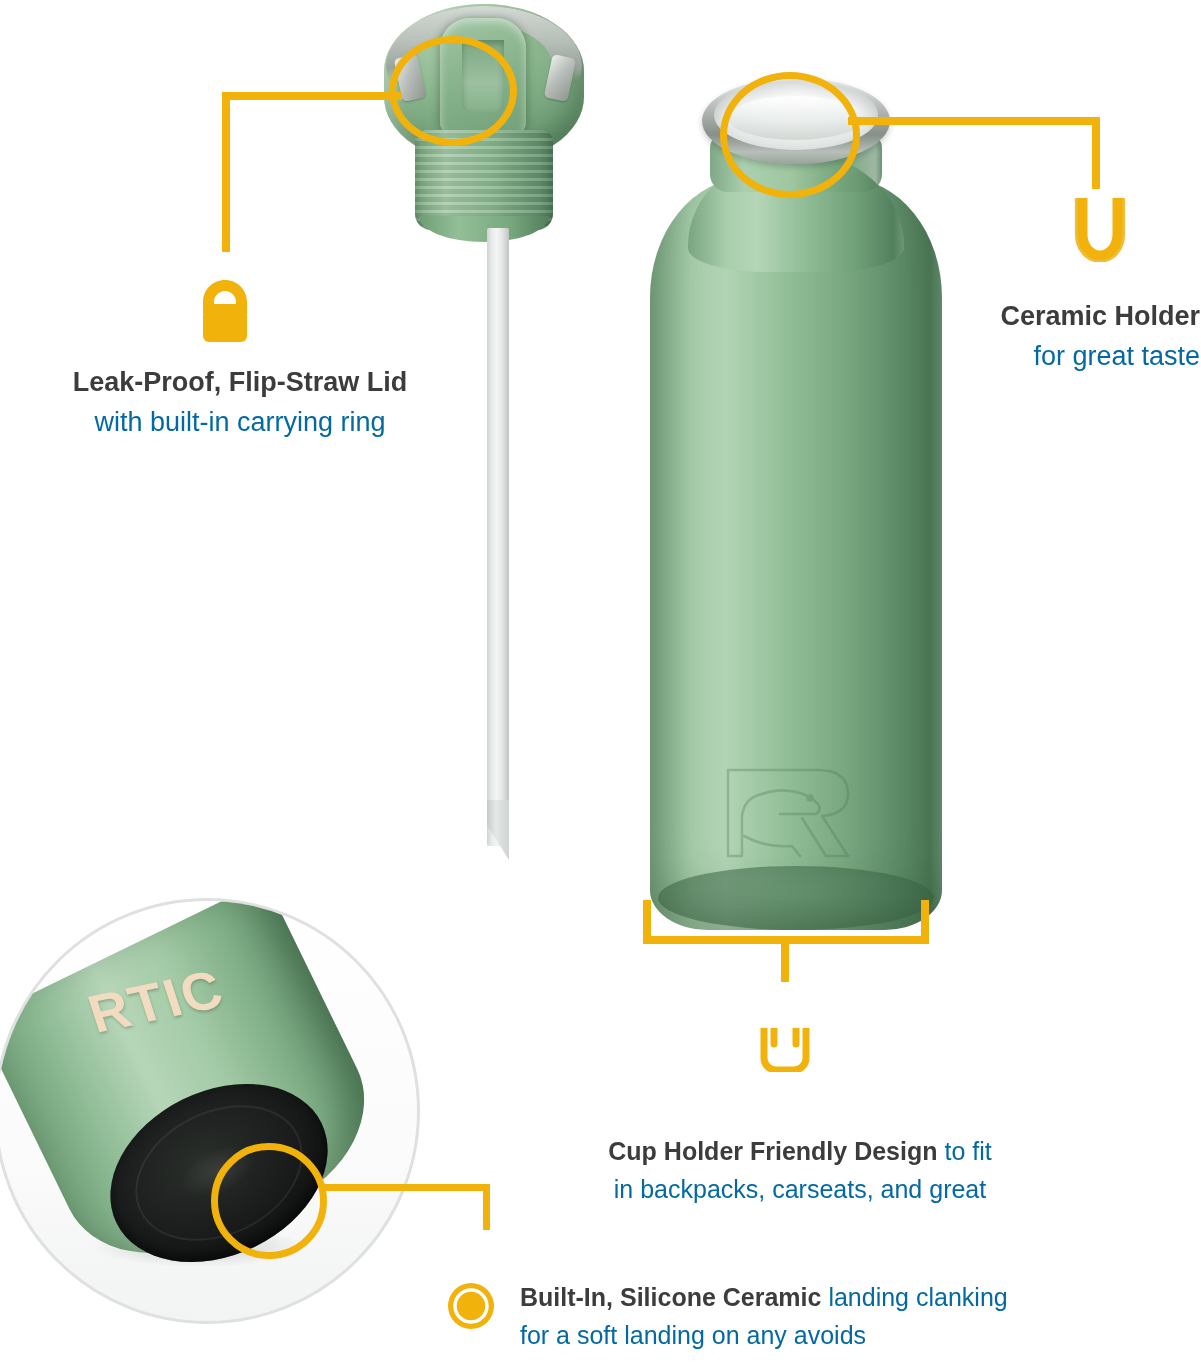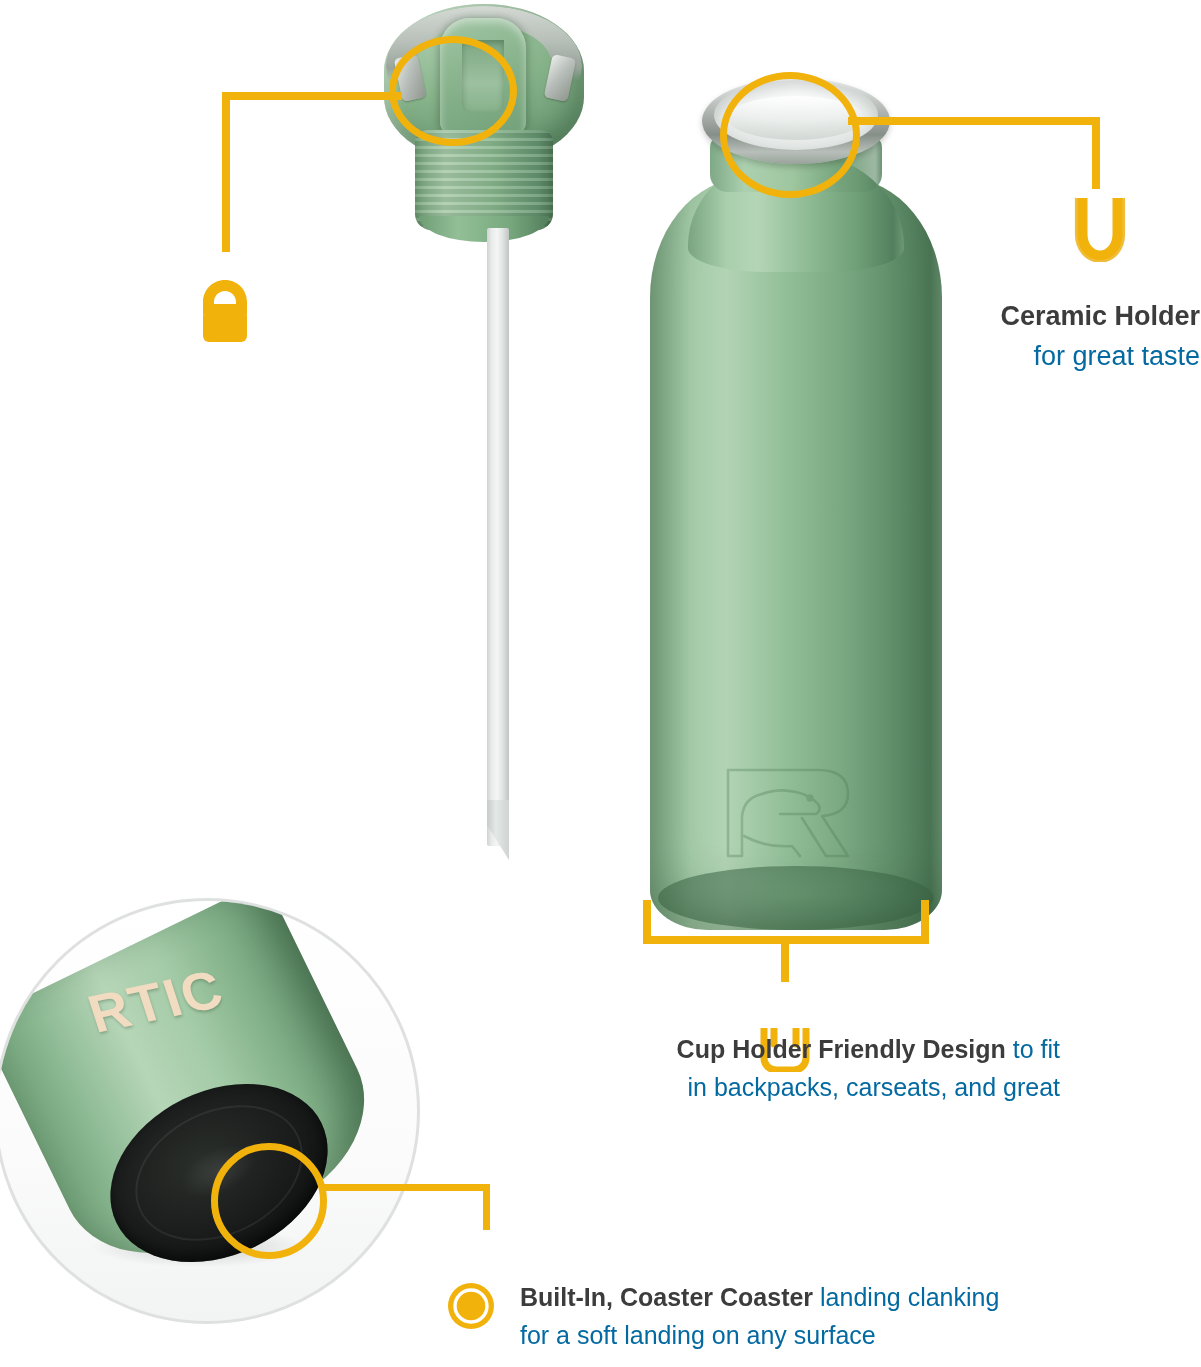--- a/index.html
+++ b/index.html
@@ -212,22 +212,22 @@
     text-align: center;
     font-size: 27px; line-height: 40px;
   }
   .cap-ceramic {
     left: 860px; top: 296px; width: 340px;
     text-align: right;
     font-size: 27px; line-height: 40px;
     padding-right: 6px;
   }
   .cap-cupholder {
-    left: 540px; top: 1030px; width: 520px;
-    text-align: right;
+    left: 540px; top: 1132px; width: 520px;
+    text-align: center;
     font-size: 25px; line-height: 38px;
   }
   .cap-coaster {
     left: 520px; top: 1278px; width: 620px;
     text-align: left;
     font-size: 25px; line-height: 38px;
   }
 </style>
 </head>
 <body>
@@ -279,20 +279,24 @@
   <div class="abs hl-circle" style="left:389px; top:36px; width:128px; height:110px;"></div>
   <div class="abs rule" style="left:222px; top:92px; width:180px; height:8px;"></div>
   <div class="abs rule" style="left:222px; top:92px; width:8px; height:160px;"></div>
 
   <svg class="abs icon-lock" viewBox="0 0 62 66">
     <path d="M31 2 C18.5 2 9 11.8 9 24 L9 36 L53 36 L53 24 C53 11.8 43.5 2 31 2 Z
              M31 13 C37.3 13 42 18 42 24 L42 26 L20 26 L20 24 C20 18 24.7 13 31 13 Z" fill="#F2B20C"></path>
     <rect x="9" y="32" width="44" height="32" rx="6" fill="#F2B20C"></rect>
   </svg>
 
+  <div class="cap cap-lid">
+    <div class="line1">Leak-Proof, Flip-Straw Lid</div>
+    <div class="line2">with built-in carrying ring</div>
+  </div>
 
   <div class="abs hl-circle" style="left:720px; top:72px; width:140px; height:126px;"></div>
   <div class="abs rule" style="left:848px; top:117px; width:252px; height:8px;"></div>
   <div class="abs rule" style="left:1092px; top:117px; width:8px; height:72px;"></div>
 
   <svg class="abs icon-u" viewBox="0 0 54 66">
     <path d="M9 2 L9 38 C9 50.7 17.1 60 27 60 C36.9 60 45 50.7 45 38 L45 2" fill="none" stroke="#F2B20C" stroke-width="11"></path>
     <path d="M3.2 2 L3.2 38 C3.2 54 13.7 65.4 27 65.4 C40.3 65.4 50.8 54 50.8 38 L50.8 2" fill="none" stroke="#F0BD3A" stroke-width="2.6"></path>
   </svg>
 
@@ -322,18 +326,18 @@
   <div class="abs rule" style="left:322px; top:1184px; width:168px; height:7px;"></div>
   <div class="abs rule" style="left:483px; top:1184px; width:7px; height:46px;"></div>
 
   <svg class="abs icon-coaster" viewBox="0 0 50 50">
     <circle cx="25" cy="25" r="23" fill="#F2B20C"></circle>
     <circle cx="25" cy="25" r="16" fill="none" stroke="#ffffff" stroke-width="3.4"></circle>
   </svg>
 
   <div class="cap cap-coaster">
     <div>
-      <span class="line1">Built-In, Coaster Coaster</span><span class="line2"> landing clanking</span>
+      <span class="line1">Built-In, Silicone Ceramic</span><span class="line2"> landing clanking</span>
     </div>
-    <div class="line2">for a soft landing on any surface</div>
+    <div class="line2">for a soft landing on any avoids</div>
   </div>
 
 </div>
 
 </body></html>

